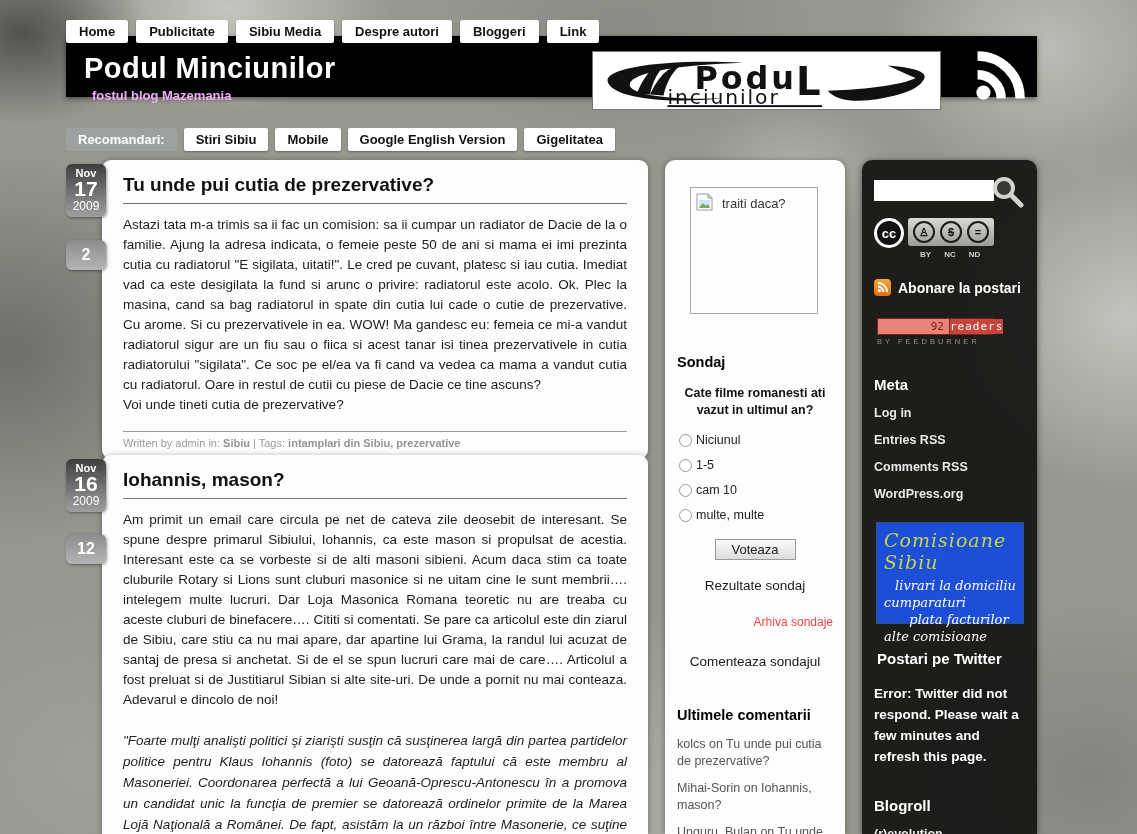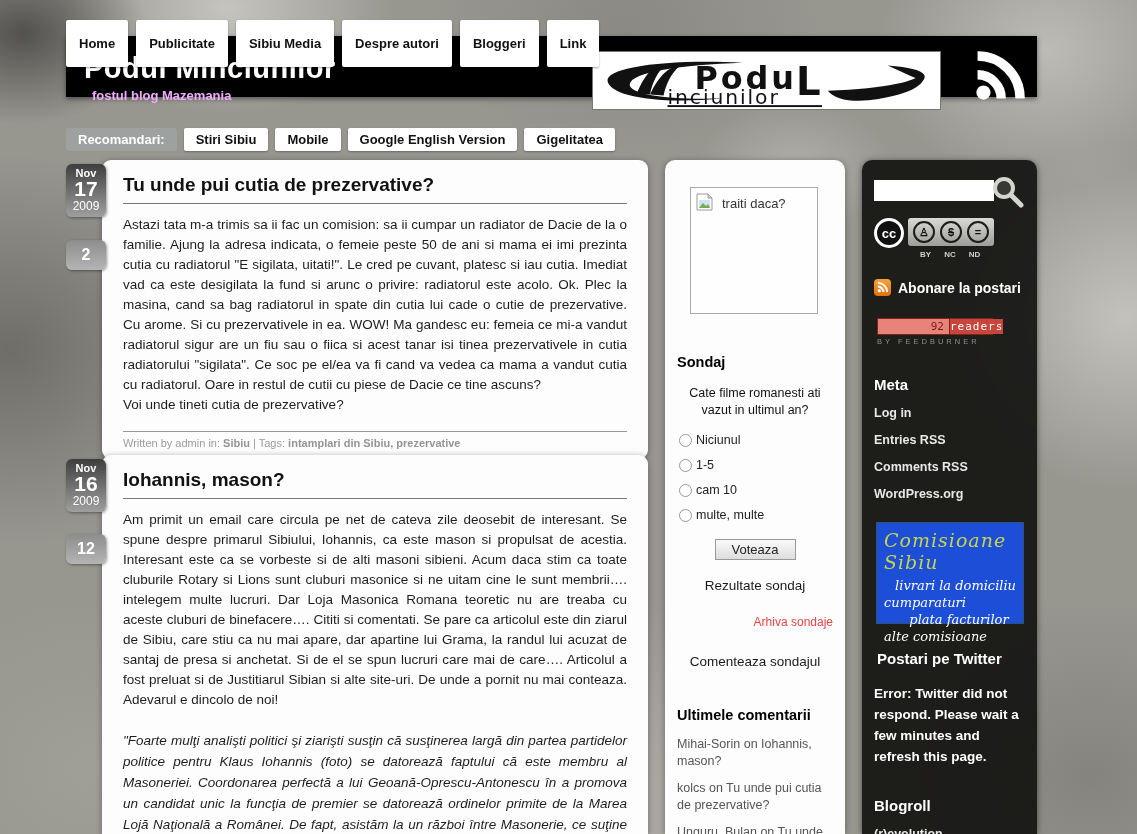--- a/index.html
+++ b/index.html
@@ -15,21 +15,21 @@
     radial-gradient(200px 160px at 35% 55%, rgba(200,200,194,.45), transparent 70%),
     radial-gradient(340px 300px at 50% 97%, rgba(205,205,198,.5), transparent 72%),
     radial-gradient(280px 240px at 8% 92%, rgba(165,165,158,.6), transparent 70%),
     radial-gradient(300px 250px at 96% 93%, rgba(115,115,112,.5), transparent 70%),
     radial-gradient(140px 90px at 70% 20%, rgba(220,220,215,.35), transparent 70%);}
   a{text-decoration:none;color:inherit;cursor:pointer;}
 
   
   .topnav{position:absolute;left:66px;top:20px;z-index:5;display:flex;list-style:none;gap:8px;}
   .topnav li a{display:block;background:#fff;color:#111;font-weight:bold;font-size:13px;
-    padding:16px 13px;border-radius:2px;box-shadow:0 1px 2px rgba(0,0,0,.35);}
+    padding:4px 13px;border-radius:2px;box-shadow:0 1px 2px rgba(0,0,0,.35);}
 
   
   .header{position:absolute;left:66px;top:36px;width:971px;height:61px;background:#000;z-index:4;
     box-shadow:0 2px 5px rgba(0,0,0,.45);text-align:center;}
   .site-title{position:absolute;left:18px;top:16px;color:#fff;font-size:29px;font-weight:bold;letter-spacing:.5px;}
   .site-subtitle{position:absolute;left:26px;top:52px;color:#f0abfc;font-size:13px;font-weight:bold;}
   .logo-box{position:absolute;left:526px;top:15px;width:349px;height:59px;background:#fff;border:1px solid #777;}
   .logo-box svg{display:block;width:100%;height:100%;}
   .header-rss{position:absolute;left:908px;top:14px;width:52px;height:56px;}
 
@@ -63,21 +63,21 @@
   .post-2{height:380px;overflow:hidden;border-radius:9px 9px 0 0;}
 
   
   .midbar{position:absolute;left:665px;top:160px;width:180px;height:674px;background:#fdfdfd;z-index:5;
     border-radius:10px 10px 0 0;box-shadow:0 1px 6px rgba(0,0,0,.35);padding:0 12px;overflow:hidden;}
   .imgbox{margin:27px 0 0 13px;width:128px;height:127px;border:1px solid #aaa;background:#fefefe;
     display:flex;align-items:flex-start;padding:5px;gap:8px;}
   .imgbox .alt{font-size:13px;color:#333;padding-top:3px;}
   .sondaj-h,.ult-h{font-size:14.5px;font-weight:bold;color:#000;}
   .sondaj-h{margin-top:40px;}
-  .poll-q{margin-top:15px;text-align:center;font-weight:normal;font-size:12.5px;line-height:17px;color:#111;}
+  .poll-q{margin-top:15px;text-align:center;font-weight:bold;font-size:12.5px;line-height:17px;color:#111;}
   .poll-opts{margin-top:14px;list-style:none;}
   .poll-opts label{display:flex;align-items:center;gap:4px;margin:0 0 11px 2px;font-size:12.5px;color:#222;cursor:pointer;}
   .radio{width:13px;height:13px;border:1px solid #999;border-radius:50%;background:#fff;flex:0 0 13px;}
   .vote-btn{display:block;margin:17px auto 0;background:linear-gradient(#fafafa,#ddd);border:1px solid #999;
     font-size:13px;color:#222;padding:2px 16px;font-family:"Liberation Sans",sans-serif;cursor:pointer;}
   .poll-link{display:block;text-align:center;font-size:13.5px;color:#1a1a1a;}
   .res-link{margin-top:18px;}
   .arh-link{display:block;margin-top:22px;margin-left:6px;font-size:12px;color:#ef4444;text-align:right;}
   .com-link{margin-top:25px;}
   .ult-h{margin-top:38px;}
@@ -273,22 +273,22 @@
     </li>
     </ul>
 
   <button class="vote-btn">Voteaza</button>
   <a class="poll-link res-link">Rezultate sondaj</a>
   <a class="arh-link">Arhiva sondaje</a>
   <a class="poll-link com-link">Comenteaza sondajul</a>
 
   <div class="ult-h">Ultimele comentarii</div>
   <ul class="ult-list">
+      <li><a>kolcs on Tu unde pui cutia de prezervative?</a></li>
       <li><a>Mihai-Sorin on Iohannis, mason?</a></li>
-      <li><a>kolcs on Tu unde pui cutia de prezervative?</a></li>
       <li><a>Unguru_Bulan on Tu unde pui cutia de prezervative?</a></li>
     </ul>
 </div>
 
 <div class="rightbar">
   <div class="search-row">
     <input class="search-input" type="text" value="" style="">
     <svg class="mag" viewBox="0 0 36 36">
       <circle cx="14" cy="14" r="9" stroke="#d4d4cf" stroke-width="4" fill="rgba(255,255,255,0.12)"></circle>
       <line x1="21" y1="21" x2="31" y2="31" stroke="#d4d4cf" stroke-width="5" stroke-linecap="round"></line>

